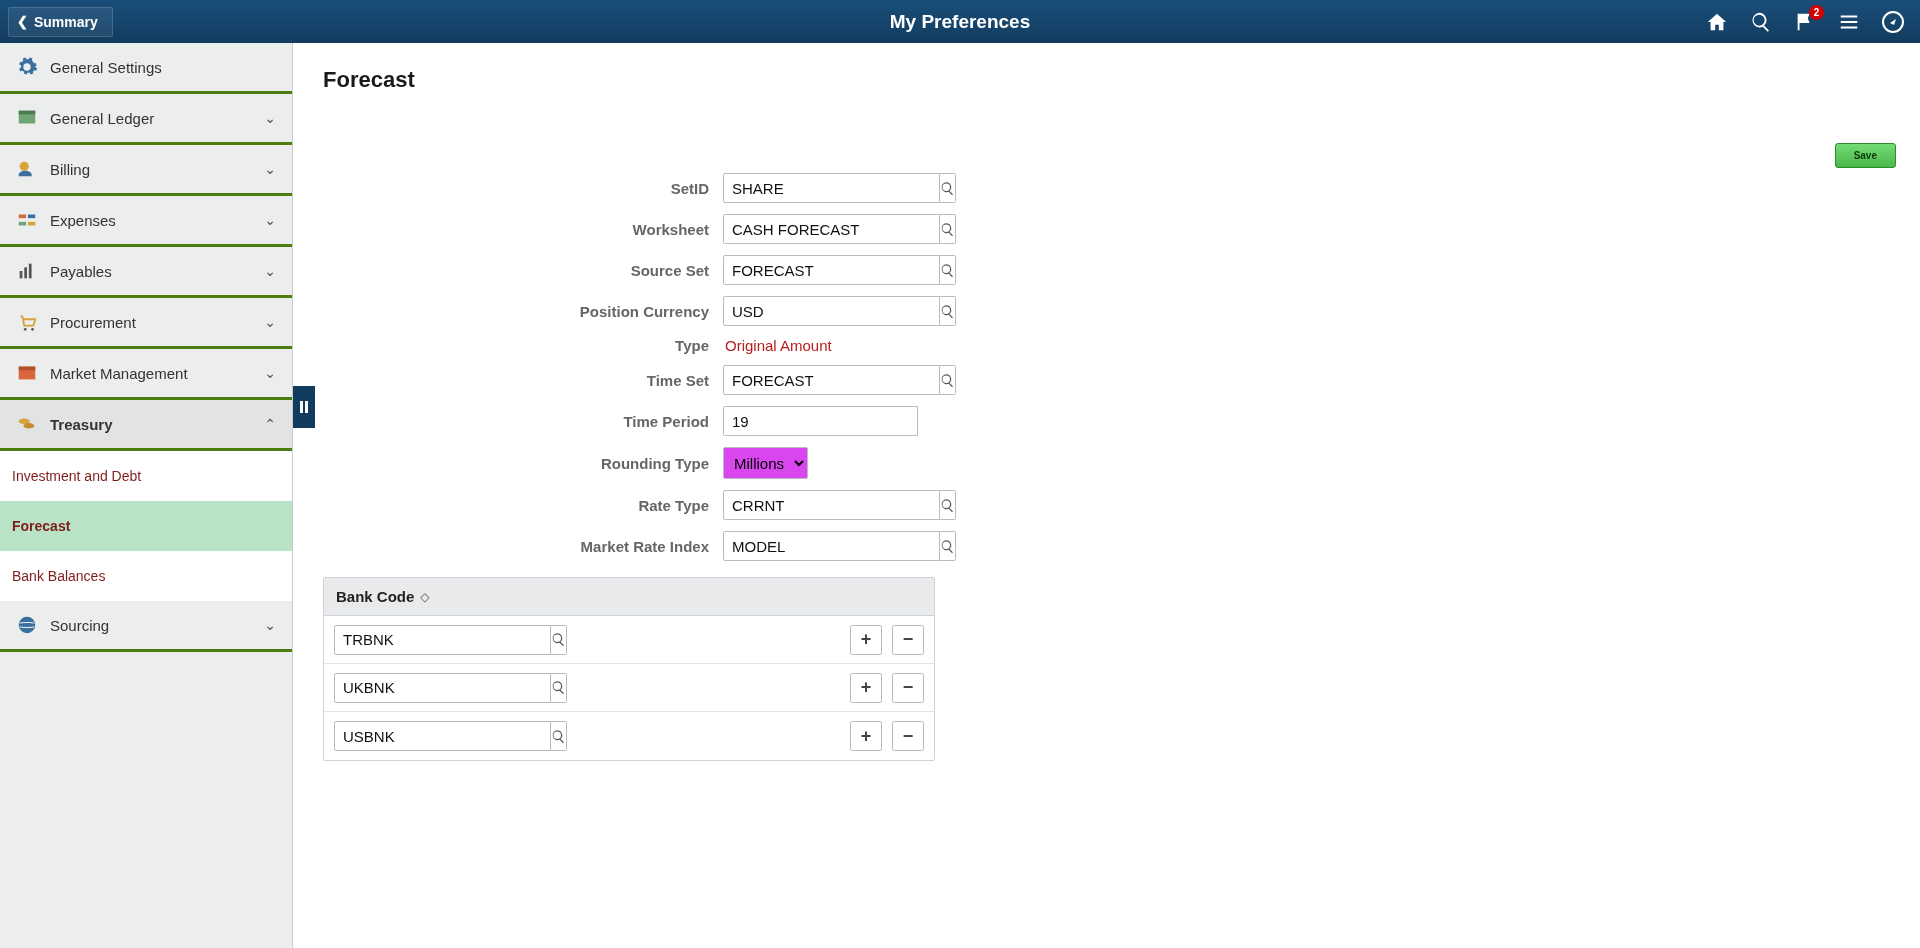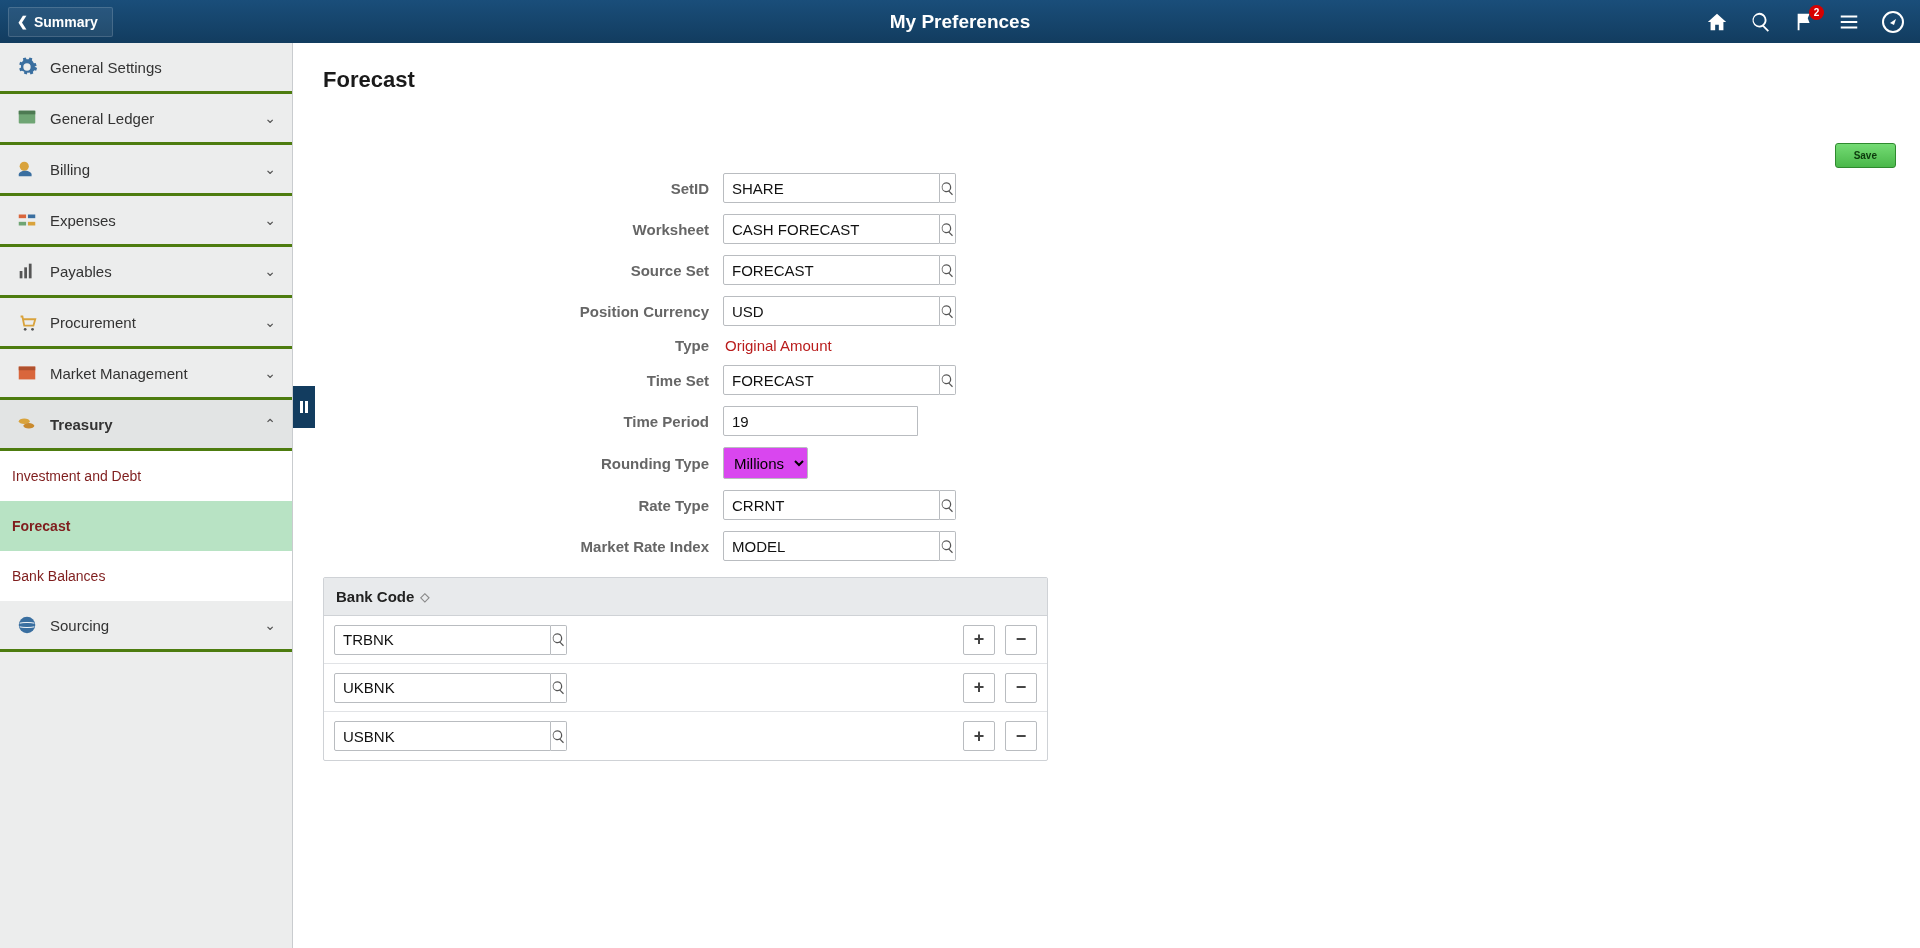--- a/index.html
+++ b/index.html
@@ -103,21 +103,21 @@
 .lookup .mag svg { width:15px; height:15px; fill:#555; }
 .plain-input { width:166px; height:30px; border:1px solid #b9bcc0; border-radius:2px; padding:0 8px; font-size:15px; }
 .readonly-val { font-size:15px; color:#b91c1c; padding-left:2px; }
 .select {
   height:32px; border:1px solid #b9bcc0; border-radius:2px; font-size:15px;
   padding:0 6px; background:#d946ef;
 }
 
 
 .grid {
-  margin-top:16px; width:725px; border:1px solid #cfd2d6; border-radius:2px;
+  margin-top:16px; width:612px; border:1px solid #cfd2d6; border-radius:2px;
 }
 .grid-header {
   height:38px; background:#e8eaec; border-bottom:1px solid #cfd2d6;
   display:flex; align-items:center; padding:0 12px; font-size:15px; font-weight:bold; color:#222;
 }
 .sort-ind { margin-left:6px; color:#888; font-size:12px; }
 .grid-row {
   height:48px; display:flex; align-items:center; padding:0 10px;
   border-bottom:1px solid #e1e3e6; gap:10px;justify-content:center;
 }

